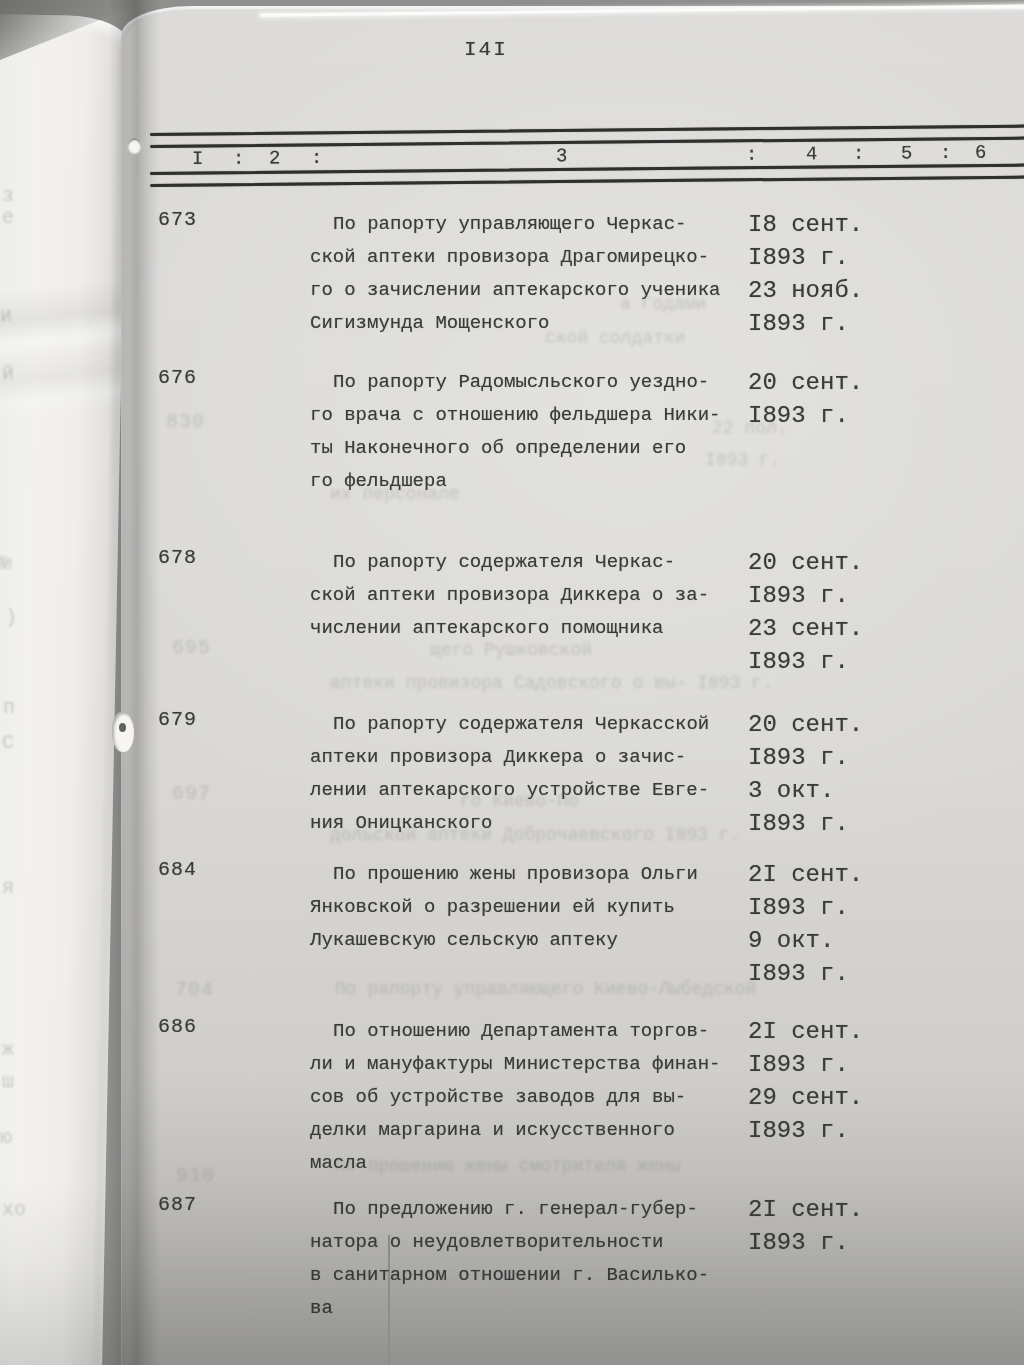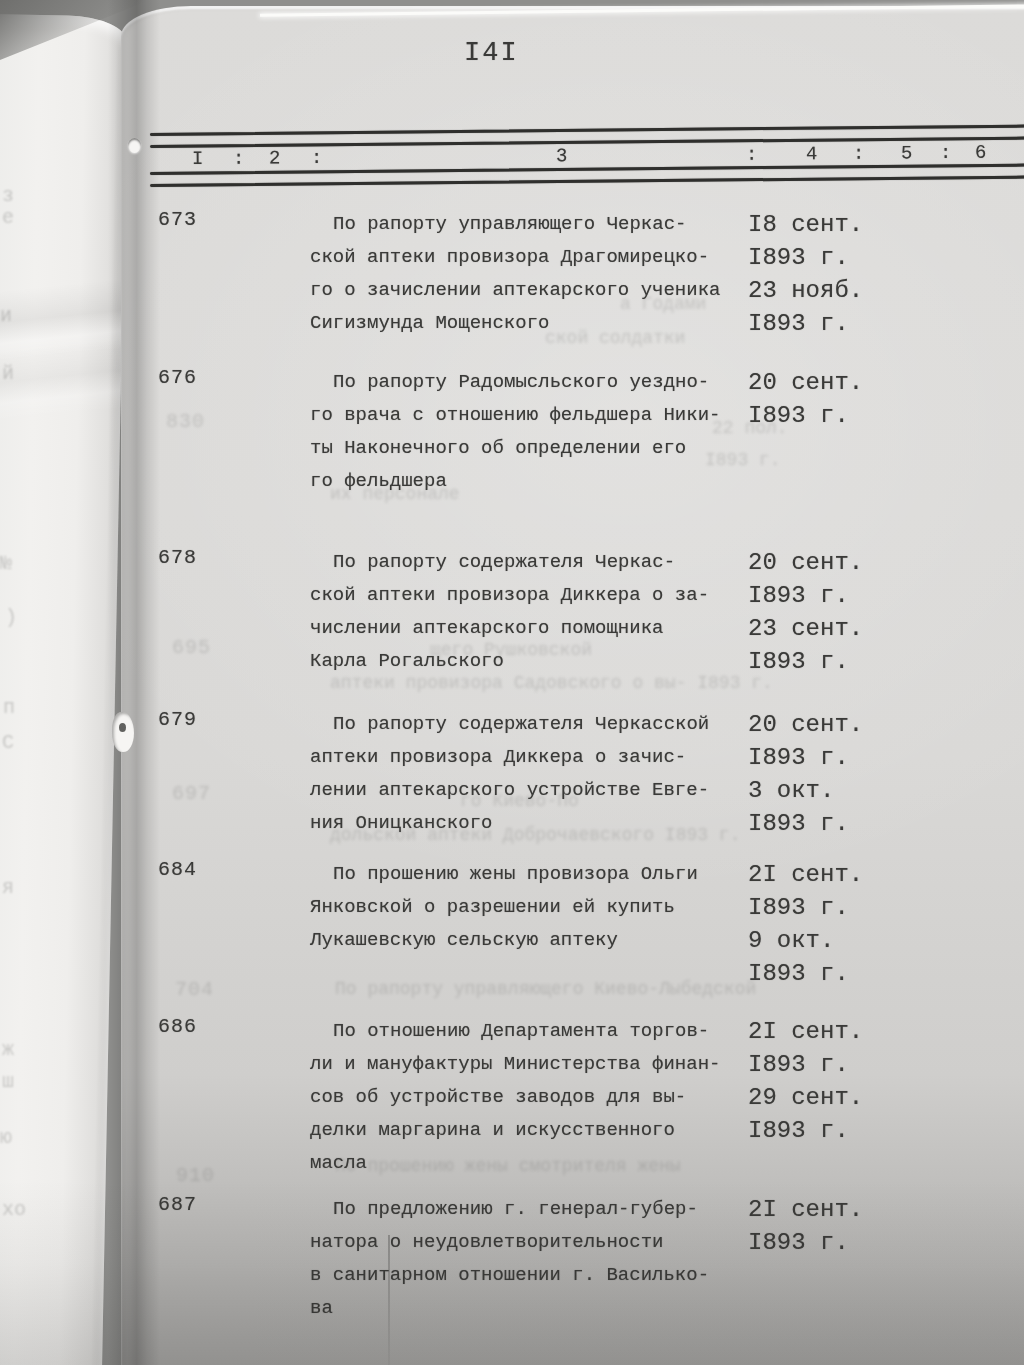--- a/index.html
+++ b/index.html
@@ -55,21 +55,21 @@
     position:absolute;border-radius:50%;z-index:5;background:#f6f5f3;
   }
   .hole-top{left:128px;top:138px;width:13px;height:15px;
     box-shadow:inset 0 2px 2px rgba(0,0,0,.45),0 1px 2px rgba(255,255,255,.6);}
   .hole-mid{left:112px;top:712px;width:22px;height:40px;border-radius:45% 55% 50% 50%;
     box-shadow:inset 2px 2px 3px rgba(0,0,0,.30);}
   .hole-mid-dot{left:119px;top:723px;width:7px;height:9px;background:#3c3c3a;opacity:.8;}
 
   
   .ink{color:#3a3a38;text-shadow:0 0 1px rgba(55,55,53,.45);}
-  .page-number{position:absolute;left:464px;top:38px;font-size:27px;letter-spacing:2px;z-index:5;}
+  .page-number{position:absolute;left:464px;top:38px;font-size:21px;letter-spacing:2px;z-index:5;}
 
   .rule{position:absolute;left:150px;width:880px;z-index:5;transform:rotate(-0.55deg);transform-origin:left center;}
   .rule .bar{height:3px;background:#2f2f2d;border-radius:2px;box-shadow:0 0 1px rgba(40,40,38,.6);}
   .rule .gap{height:9px;}
   .rule-top{top:133px;}
   .rule-bottom{top:172px;}
 
   .header-cells{position:absolute;left:0;top:0;width:1024px;height:40px;z-index:5;
     transform:rotate(-0.45deg);transform-origin:190px 160px;}
   .header-cell{position:absolute;font-size:19px;}
@@ -156,21 +156,20 @@
         <div>20 сент.</div>
         <div>I893 г.</div>
       </div>
     </div>
     <div class="entry ink" style="left: 0px; top: 546px;">
       <div class="entry-number">678</div>
       <div class="entry-text">
         <div class="first">По рапорту содержателя Черкас-</div>
         <div>ской аптеки провизора Диккера о за-</div>
         <div>числении аптекарского помощника</div>
-        <div>Карла Рогальского</div>
       </div>
       <div class="entry-dates">
         <div>20 сент.</div>
         <div>I893 г.</div>
         <div>23 сент.</div>
         <div>I893 г.</div>
       </div>
     </div>
     <div class="entry ink" style="left: 0px; top: 708px;">
       <div class="entry-number">679</div>

